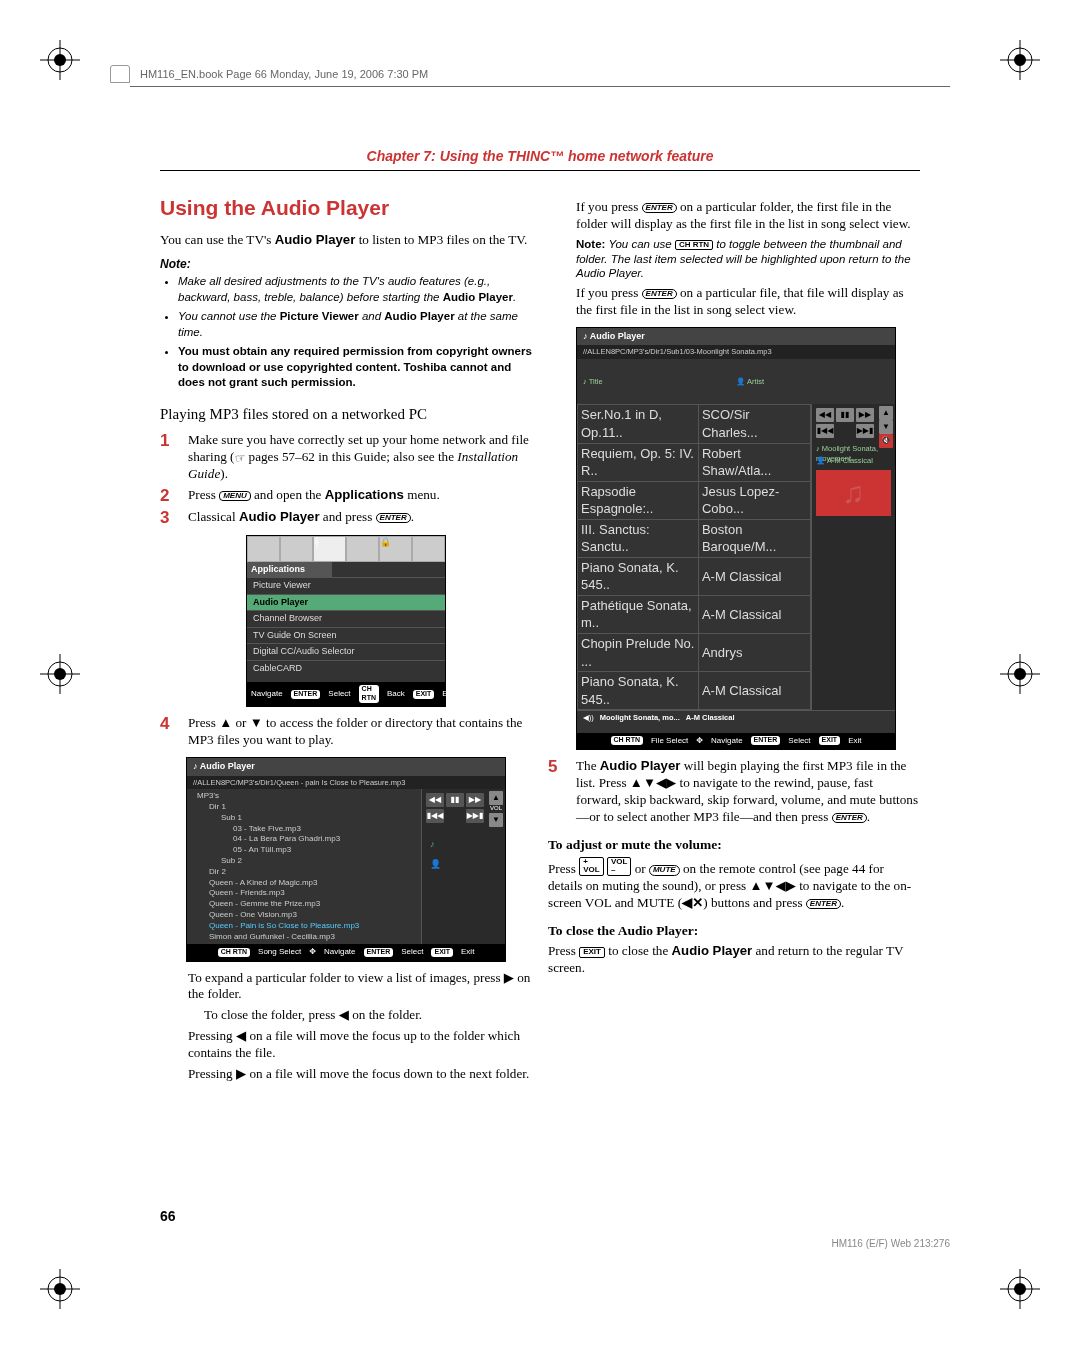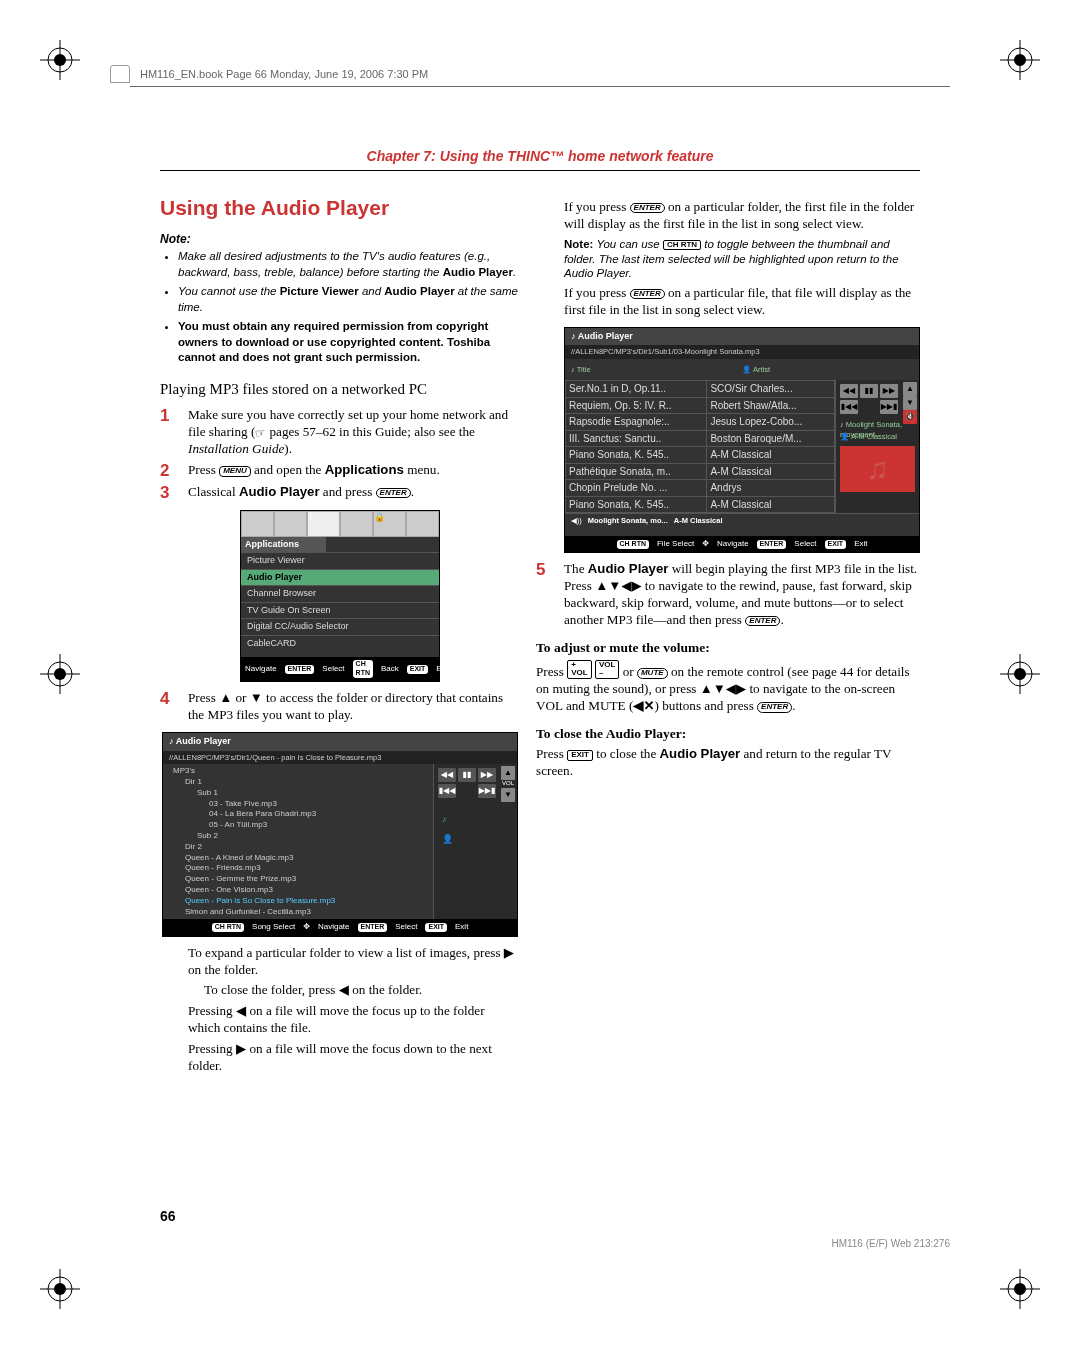--- a/index.html
+++ b/index.html
@@ -193,21 +193,21 @@
     justify-content: center;
   }
   .pill {
     background: #fff; color: #000;
     border-radius: 3px;
     padding: 0 3px;
     font-weight: bold;
     font-size: 7px;
   }
 
-  .osd-wide { width: 356px; }
+  .osd-wide { width: 320px; }
   .osd-wide .osd-header {
     background: #444;
     padding: 3px 6px;
     font-weight: bold;
   }
   .osd-wide .osd-path {
     font-size: 7.5px;
     padding: 2px 6px;
     background: #222;
     color: #ccc;
@@ -249,33 +249,33 @@
     position: absolute;
     left: 4px; right: 4px; top: 50px;
     height: 46px;
     background: #c33;
     display: flex;
     align-items: center;
     justify-content: center;
   }
   .osd-table {
     width: 70%;
-    font-size: 10px;
+    font-size: 13px;
     border-collapse: collapse;
   }
   .osd-table td {
     border: 1px solid #555;
     padding: 1px 3px;
     color: #ddd;
   }
   .osd-col-head {
     display: flex;
     font-size: 7.5px;
     color: #9c9;
-    padding: 6px 6px;
+    padding: 18px 6px;
   }
   .osd-now {
     font-size: 7.5px;
     padding: 2px 6px;
     border-top: 1px solid #555;
     display: flex;
     gap: 6px;
   }
 
   .sub-title-serif {
@@ -357,20 +357,23 @@
 </div>
 <div class="page-rule"></div>
 
 <div class="chapter-title">Chapter 7: Using the THINC™ home network feature</div>
 <div class="chapter-rule"></div>
 
 <div class="cols">
 
   <div class="col">
     <h2 class="section-title">Using the Audio Player</h2>
+    <p>
+      <span>You can use the TV's </span><span class="bold-sans">Audio Player</span><span> to listen to MP3 files on the TV.</span>
+    </p>
     <div class="note-head">Note:</div>
     <ul class="note-list">
       <li><span>Make all desired adjustments to the TV's audio features (e.g., backward, bass, treble, balance) before starting the </span><span class="bold-sans">Audio Player</span><span>.</span></li>
       <li><span>You cannot use the </span><span class="bold-sans">Picture Viewer</span><span> and </span><span class="bold-sans">Audio Player</span><span> at the same time.</span></li>
       <li><span class="bold-sans">You must obtain any required permission from copyright owners to download or use copyrighted content. Toshiba cannot and does not grant such permission.</span></li>
     </ul>
 
     <div class="sub-h">Playing MP3 files stored on a networked PC</div>
 
     <div class="step-row">

